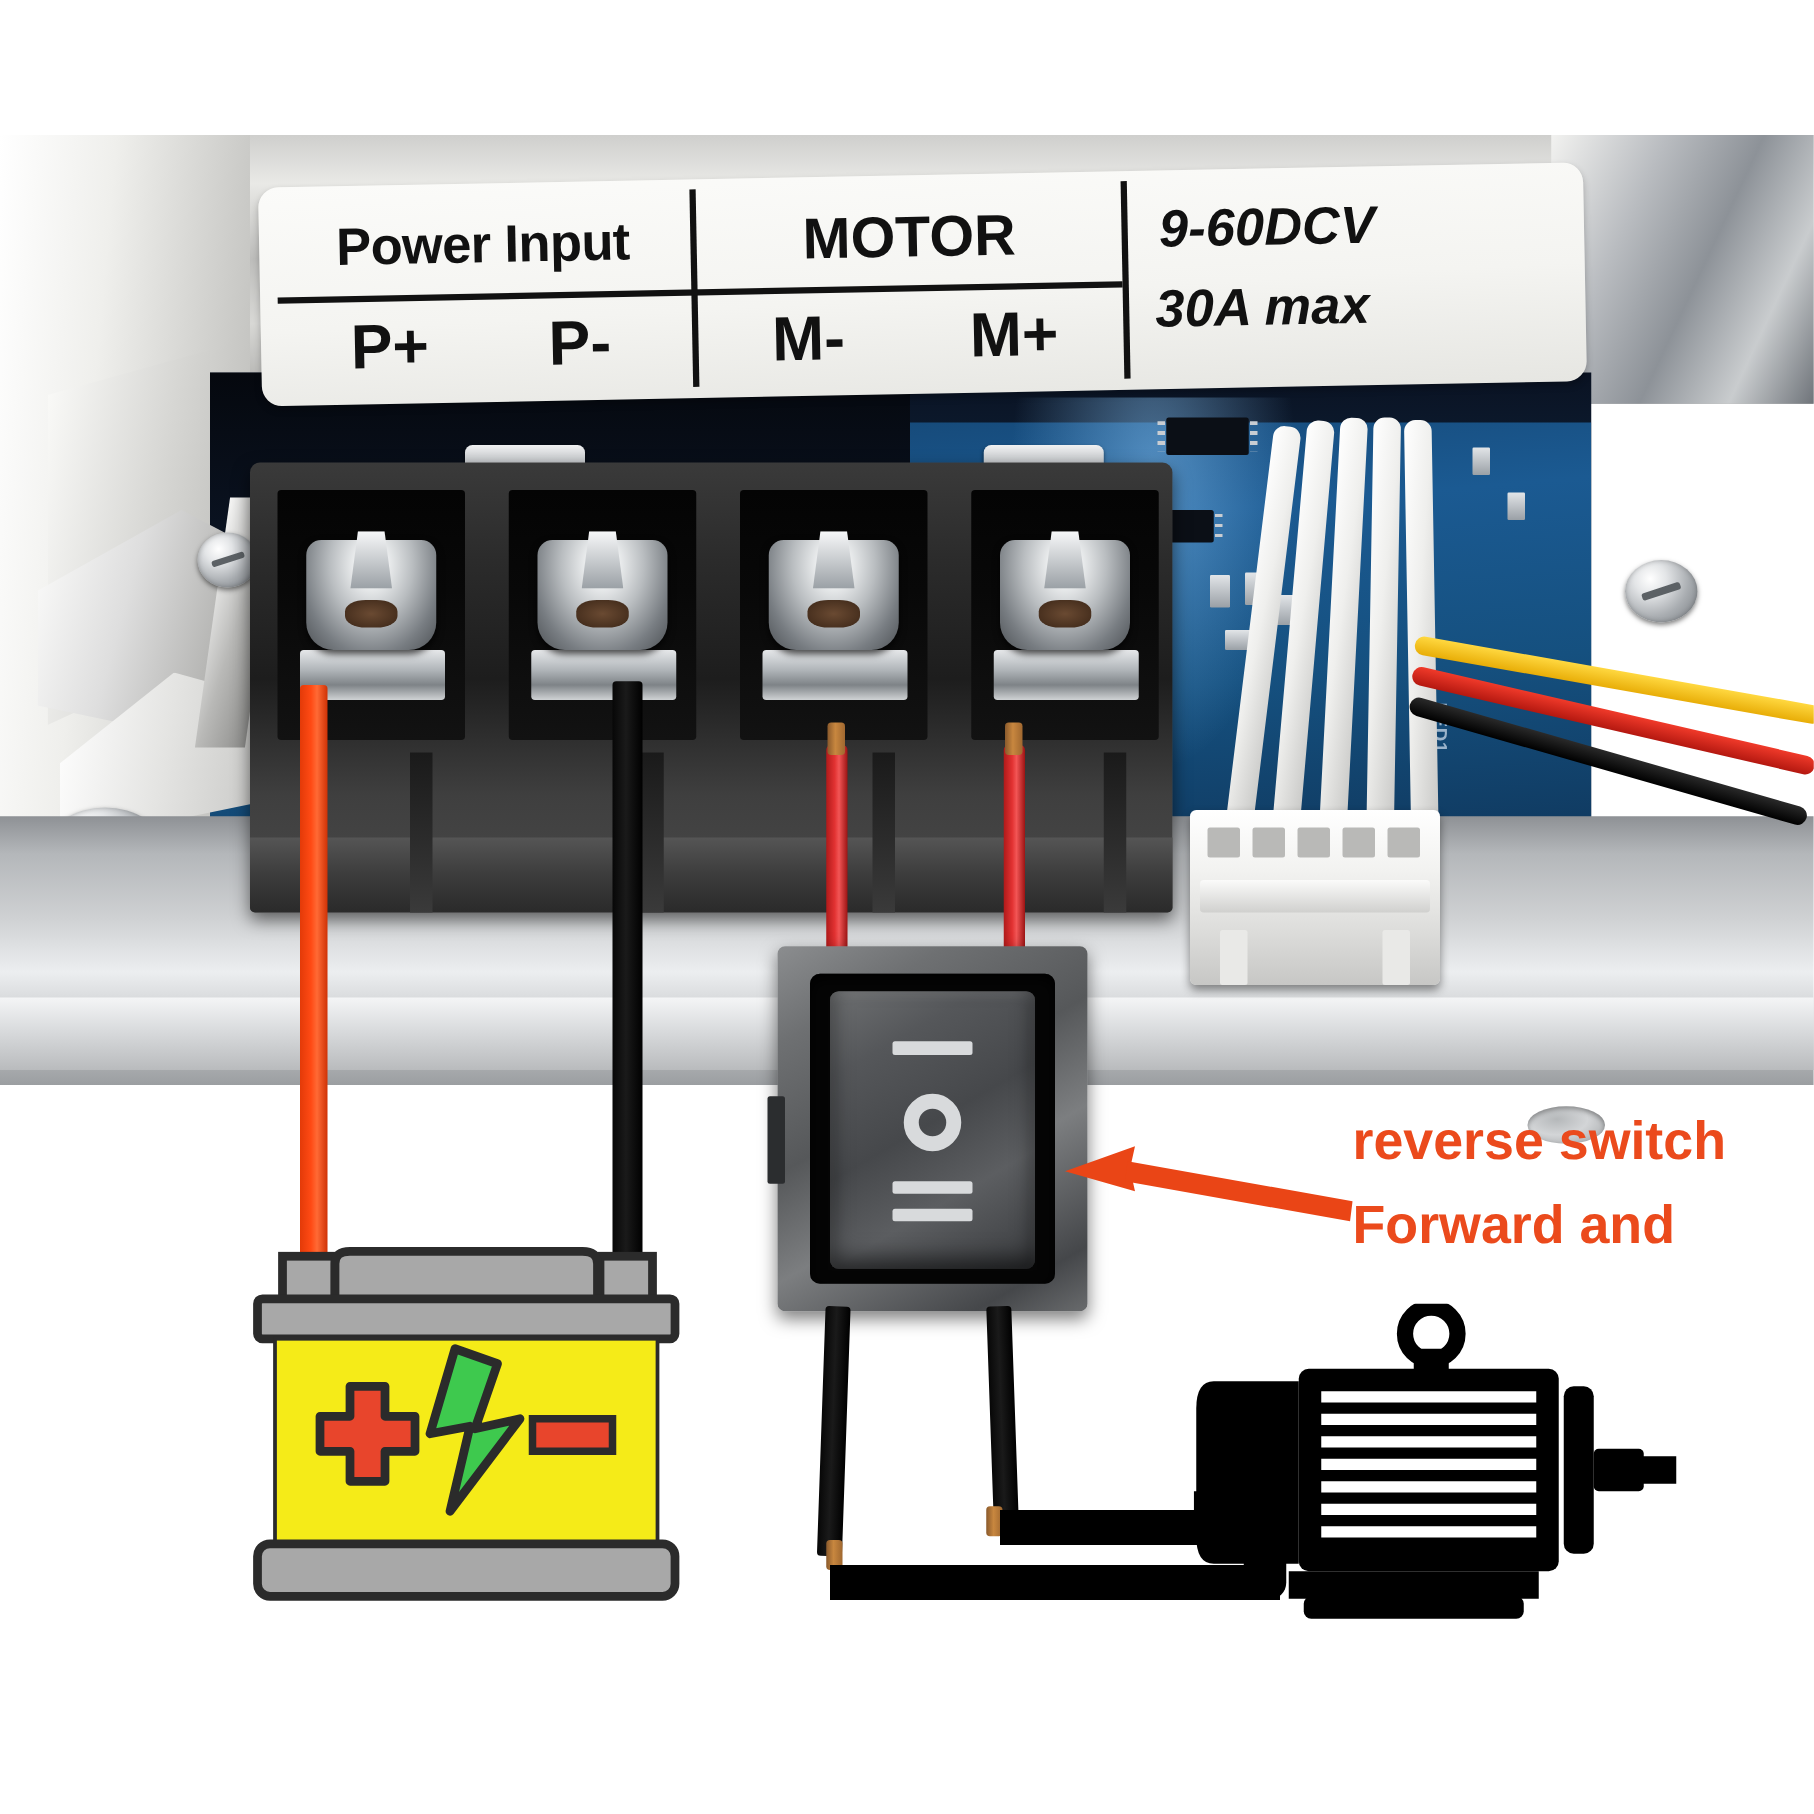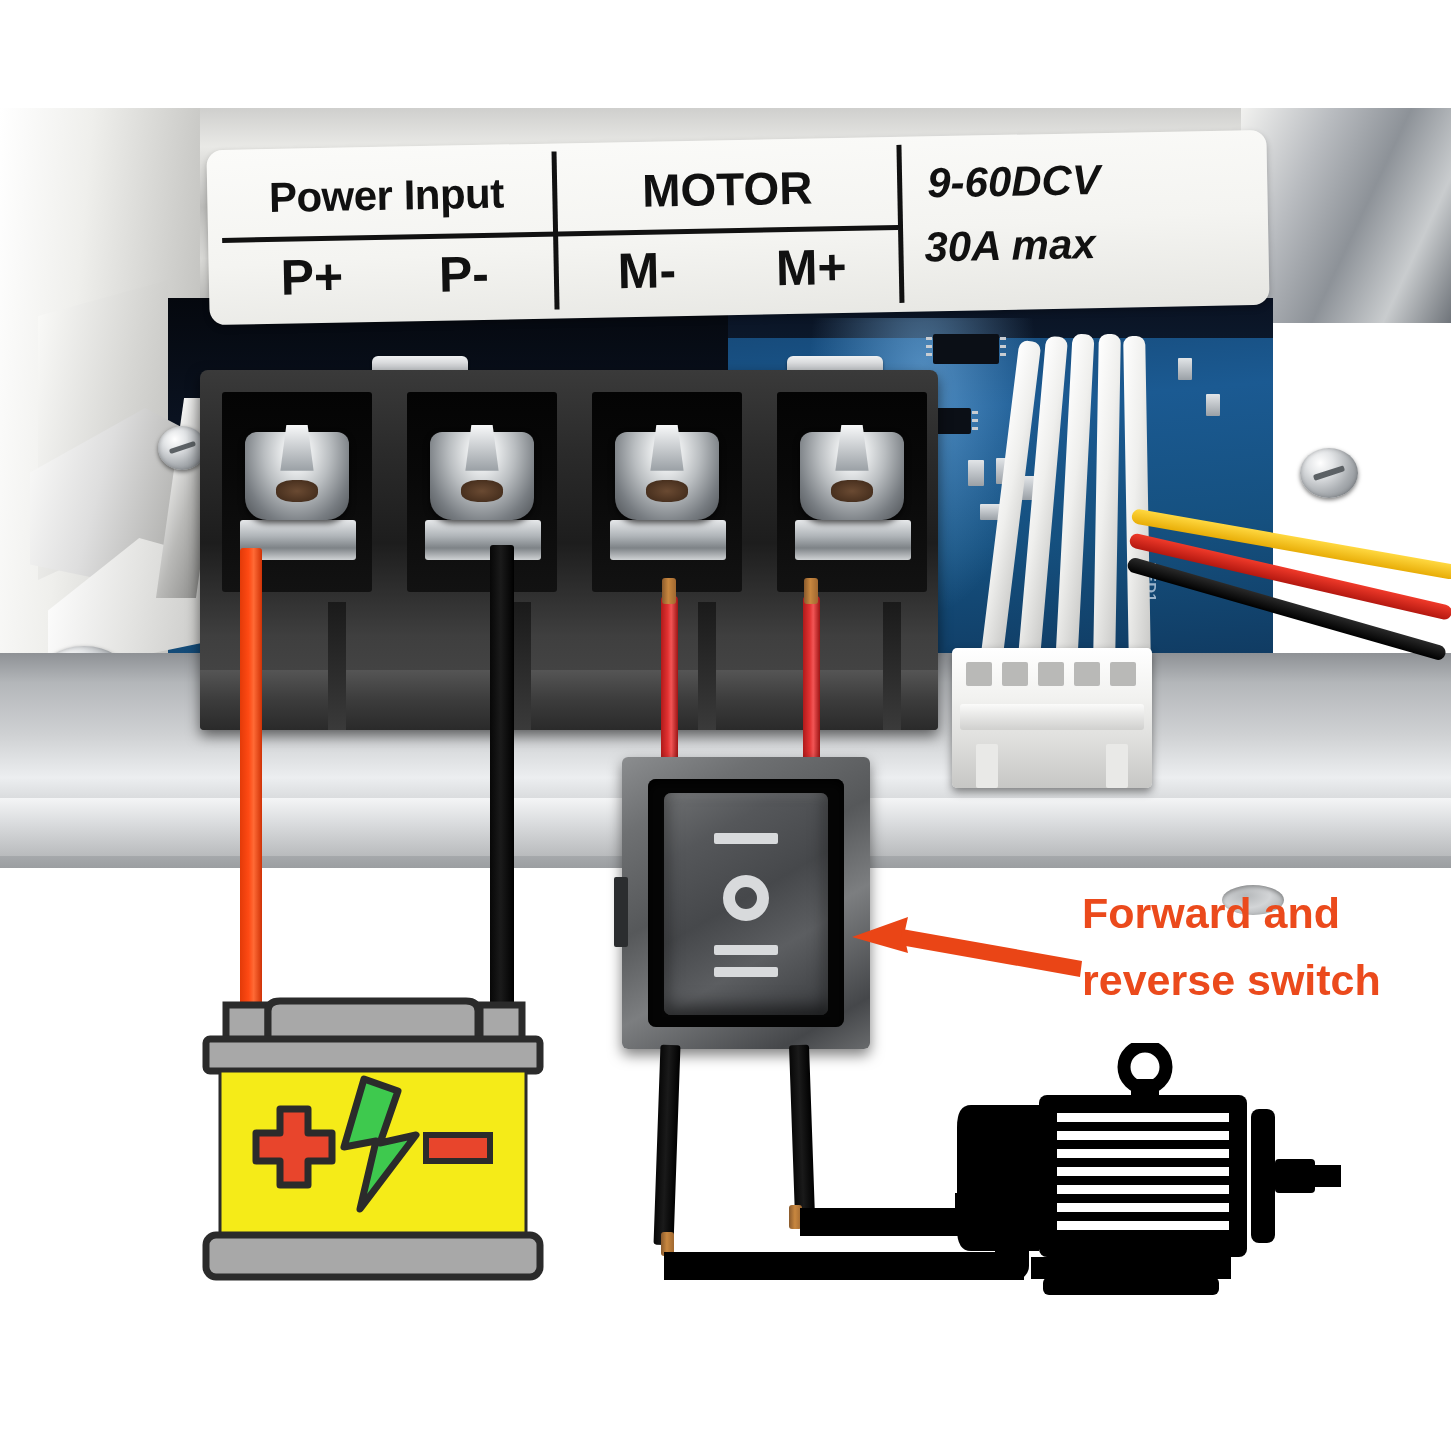--- a/index.html
+++ b/index.html
@@ -377,22 +377,22 @@
   <div class="mwire" style="left:995px;top:1208px;width:34px;height:72px;border-radius:0 0 14px 0;"></div>
 
   <svg class="arrow-svg" viewBox="0 0 240 130">
     <g fill="#ea4516">
       <polygon points="6,42 62,22 58,40 62,58"></polygon>
       <polygon points="56,34 236,66 234,82 54,50"></polygon>
     </g>
   </svg>
 
   <div class="anno">
+    <div>reverse switch</div>
     <div>Forward and</div>
-    <div>reverse switch</div>
   </div>
 
   <svg class="battery" viewBox="0 0 350 290">
 
     <rect x="28" y="10" width="42" height="42" fill="#a8a8a8" stroke="#2b2b2b" stroke-width="7"></rect>
     <rect x="282" y="10" width="42" height="42" fill="#a8a8a8" stroke="#2b2b2b" stroke-width="7"></rect>
 
     <path d="M70 16 Q70 6 82 6 L268 6 Q280 6 280 16 L280 46 L70 46 Z" fill="#a8a8a8" stroke="#2b2b2b" stroke-width="7" stroke-linejoin="round"></path>
 
     <rect x="8" y="44" width="334" height="32" rx="4" fill="#a8a8a8" stroke="#2b2b2b" stroke-width="7"></rect>

